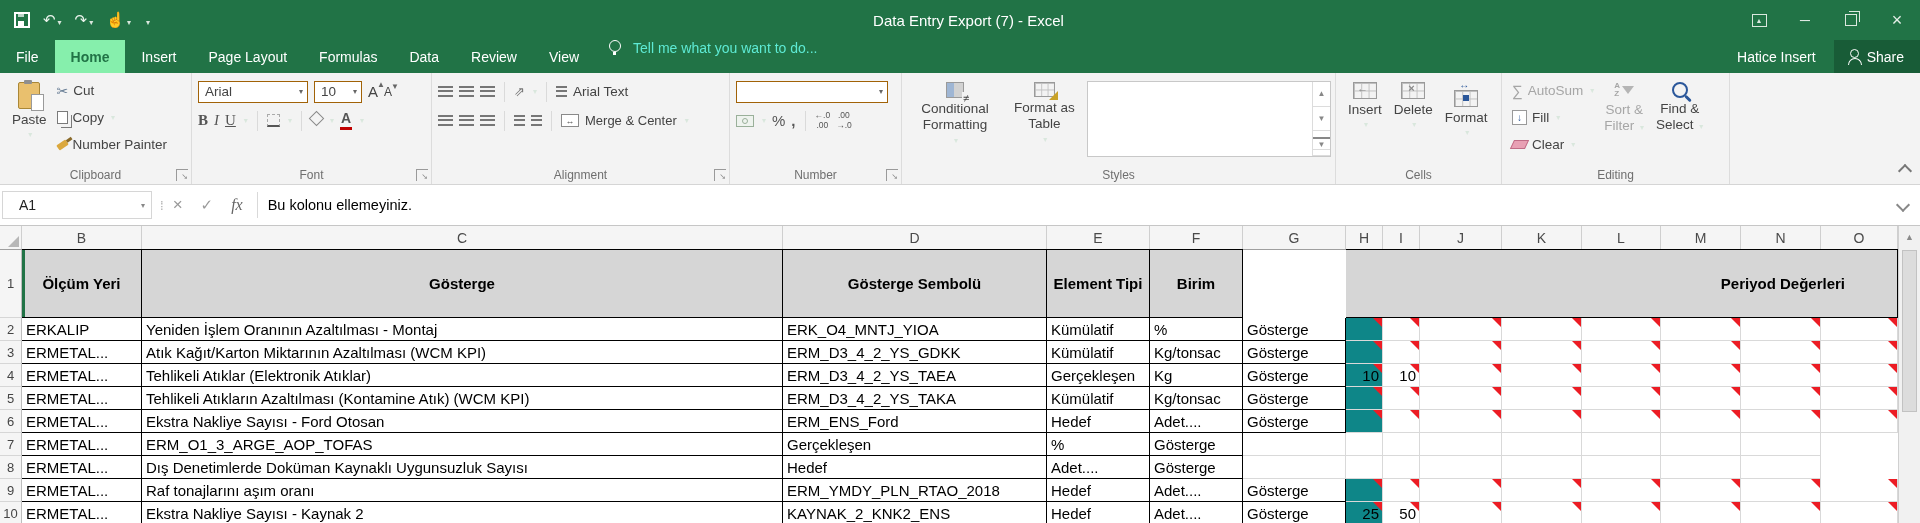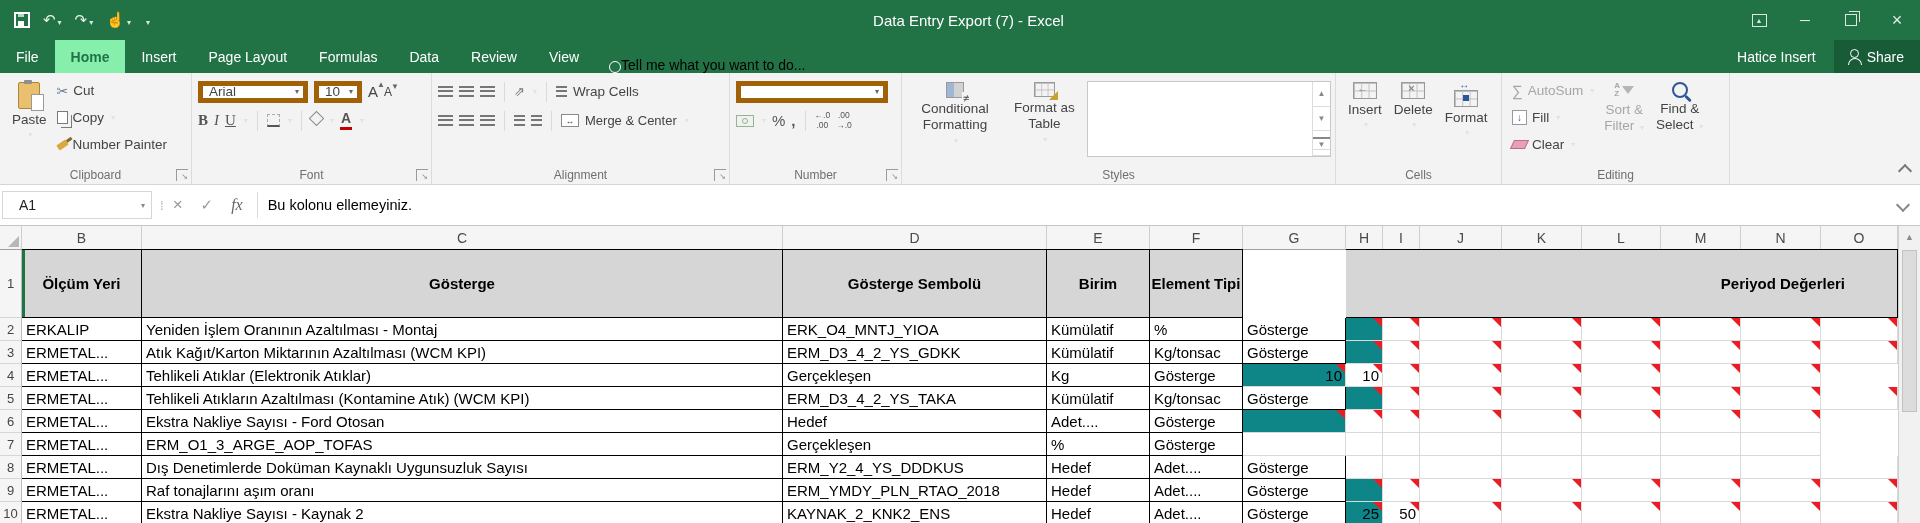--- a/index.html
+++ b/index.html
@@ -17,38 +17,38 @@
   .win-title{position:absolute;left:17px;right:0;text-align:center;font-size:15px;color:#fff;pointer-events:none}
   .winctl{margin-left:auto;display:flex;height:100%;z-index:2}
   .winbtn{width:46px;display:flex;align-items:center;justify-content:center;color:#e6efe9;font-size:14px}
   .i-ribopts{width:13px;height:11px;border:1px solid #dbe8df;display:flex;align-items:center;justify-content:center;font-size:7px;color:#dbe8df}
   .i-restore{width:10px;height:10px;border:1px solid #dbe8df;position:relative}
   .i-restore::before{content:"";position:absolute;top:-4px;left:3px;width:10px;height:10px;border:1px solid #dbe8df;border-left:none;border-bottom:none}
   
   .tabrow{height:33px;background:#217346;display:flex;align-items:stretch;color:#fff;font-size:14px}
   .tab{display:flex;align-items:center;padding:0 16px;cursor:default}
   .tab.active{background:#86efac;color:#217346;font-weight:700}
-  .tellme{display:flex;align-items:flex-end;gap:0;margin-left:14px;color:#000000}
+  .tellme{display:flex;align-items:flex-start;gap:12px;margin-left:14px;color:#5eead4}
   .i-bulb{width:10px;height:10px;border:1.5px solid #fff;border-radius:50%;position:relative;display:inline-block}
   .i-bulb::after{content:"";position:absolute;left:2.5px;bottom:-4px;width:3px;height:3px;background:#fff}
   .tabrow .right{margin-left:auto;display:flex;align-items:stretch}
   .username{display:flex;align-items:center;padding:0 18px;font-size:14px}
   .sharebtn{display:flex;align-items:center;background:#185c37;padding:0 16px;font-size:14px}
   .i-person{width:7px;height:7px;border:1.5px solid #fff;border-radius:50%;position:relative;margin-right:8px;top:-3px}
   .i-person::after{content:"";position:absolute;top:8px;left:-3px;width:12px;height:6px;border:1.5px solid #fff;border-bottom:none;border-radius:7px 7px 0 0}
   
   .ribbon{height:111px;background:#f3f3f3;border-bottom:1px solid #d5d5d5;display:flex;position:relative;color:#444}
   .group{position:relative;border-right:1px solid #dcdcdc;padding:4px 4px 20px 6px;box-sizing:border-box;flex:none}
   .glabel{position:absolute;bottom:2px;left:0;right:0;text-align:center;font-size:12px;color:#6f6f6f}
   .launcher{position:absolute;right:3px;bottom:3px;width:11px;height:11px;border-top:1px solid #9a9a9a;border-left:1px solid #9a9a9a;font-size:8px;color:#8a8a8a;display:flex;align-items:flex-end;justify-content:flex-end;line-height:1}
   .bigbtn{display:flex;flex-direction:column;align-items:center;gap:3px;font-size:13.5px;color:#444;padding:5px 6px 0 6px}
   .bl2{text-align:center;line-height:1.2}
   .smallbtn{display:flex;align-items:center;gap:5px;height:27px;font-size:13.5px;color:#444;padding:0 4px;white-space:nowrap}
   .rrow{display:flex;align-items:center;height:29px;gap:6px}
-  .combo{background:#fff;border:5px solid #a16207;height:22px;display:flex;align-items:center;font-size:13.5px;padding-left:6px;box-sizing:border-box}
+  .combo{background:#fff;border:1px solid #a16207;height:22px;display:flex;align-items:center;font-size:13.5px;padding-left:6px;box-sizing:border-box}
   .combo .dd{margin-left:auto;margin-right:4px;color:#666}
   .sep{width:1px;height:20px;background:#dadada;margin:0 3px}
   .gray{color:#a6a6a6}
   
   .i-paste{width:20px;height:25px;background:#e9c06e;border:1px solid #aa8736;border-radius:2px;position:relative}
   .i-paste::before{content:"";position:absolute;top:-3px;left:5px;width:8px;height:4px;background:#8f8f8f;border-radius:1px}
   .i-paste::after{content:"";position:absolute;right:-5px;bottom:-3px;width:11px;height:15px;background:#fff;border:1px solid #9a9a9a}
   .i-copy{width:9px;height:11px;border:1px solid #7a7a7a;background:#fff;box-shadow:3px 3px 0 0 #f3f3f3,4px 4px 0 0 #7a7a7a;display:inline-block}
   .i-brush{width:11px;height:6px;background:#dba83d;border-radius:1px;transform:rotate(-35deg);position:relative;display:inline-block}
   .i-brush::after{content:"";position:absolute;right:-6px;top:1px;width:6px;height:3px;background:#8a6a2a}
@@ -236,21 +236,21 @@
   <div class="group" style="width:298px">
     <div class="rrow">
       <span class="il" style="background-position:0 0"></span>
       <span class="il"></span>
       <span class="il"></span>
       <span class="sep"></span>
       <span class="orient">⇗</span>
         <span class="dd">▾</span>
       <span class="sep"></span>
       <span class="il sm"></span>
-      <span style="font-size:13.5px">Wrap Cells</span>
+      <span style="font-size:13.5px">Arial Text</span>
     </div>
     <div class="rrow">
       <span class="il"></span>
       <span class="il"></span>
       <span class="il"></span>
       <span class="sep"></span>
       <span class="il sm"></span>
       <span class="il sm"></span>
       <span class="sep"></span>
       <span class="i-merge">↔</span>
@@ -412,22 +412,22 @@
       <div class="cl">M</div>
       <div class="cl">N</div>
       <div class="cl">O</div>
     </div>
   <div>
       <div class="sheetrow r1">
         <div class="rn">1</div>
         <div class="h1 h1-b">Ölçüm Yeri</div>
         <div class="h1">Gösterge</div>
         <div class="h1">Gösterge Sembolü</div>
+        <div class="h1">Element Tipi</div>
         <div class="h1">Birim</div>
-        <div class="h1">Element Tipi</div>
         <div class="h1 hmerged">Periyod Değerleri</div>
       </div>
       <div class="sheetrow">
         <div class="rn">2</div>
         <div class="tc">ERKALIP</div>
         <div class="tc">Yeniden İşlem Oranının Azaltılması - Montaj</div>
         <div class="tc">ERK_O4_MNTJ_YIOA</div>
         <div class="tc">Kümülatif</div>
         <div class="tc">%</div>
         <div class="tc">Gösterge</div>
@@ -454,20 +454,21 @@
         <div class="gc flag"></div>
         <div class="gc flag"></div>
         <div class="gc flag"></div>
         <div class="gc flag"></div>
         <div class="gc flag"></div>
       </div>
       <div class="sheetrow">
         <div class="rn">4</div>
         <div class="tc">ERMETAL...</div>
         <div class="tc">Tehlikeli Atıklar (Elektronik Atıklar)</div>
+        <div class="tc">ERM_D3_4_2_YS_TAEA</div>
         <div class="tc">Gerçekleşen</div>
         <div class="tc">Kg</div>
         <div class="tc">Gösterge</div>
         <div class="gc num teal flag">10</div>
         <div class="gc num flag">10</div>
         <div class="gc flag"></div>
         <div class="gc flag"></div>
         <div class="gc flag"></div>
         <div class="gc flag"></div>
         <div class="gc flag"></div>
@@ -487,20 +488,21 @@
         <div class="gc flag"></div>
         <div class="gc flag"></div>
         <div class="gc flag"></div>
         <div class="gc flag"></div>
         <div class="gc flag"></div>
       </div>
       <div class="sheetrow">
         <div class="rn">6</div>
         <div class="tc">ERMETAL...</div>
         <div class="tc">Ekstra Nakliye Sayısı -  Ford Otosan</div>
+        <div class="tc">ERM_ENS_Ford</div>
         <div class="tc">Hedef</div>
         <div class="tc">Adet....</div>
         <div class="tc">Gösterge</div>
         <div class="gc num teal flag"></div>
         <div class="gc num flag"></div>
         <div class="gc flag"></div>
         <div class="gc flag"></div>
         <div class="gc flag"></div>
         <div class="gc flag"></div>
         <div class="gc flag"></div>
@@ -519,21 +521,20 @@
         <div class="gc"></div>
         <div class="gc"></div>
         <div class="gc"></div>
         <div class="gc"></div>
         <div class="gc"></div>
       </div>
       <div class="sheetrow">
         <div class="rn">8</div>
         <div class="tc">ERMETAL...</div>
         <div class="tc">Dış Denetimlerde Doküman Kaynaklı Uygunsuzluk Sayısı</div>
-        <div class="tc">ERM_Y2_4_YS_DDDKUS</div>
         <div class="tc">Hedef</div>
         <div class="tc">Adet....</div>
         <div class="tc">Gösterge</div>
         <div class="gc num"></div>
         <div class="gc num"></div>
         <div class="gc"></div>
         <div class="gc"></div>
         <div class="gc"></div>
         <div class="gc"></div>
         <div class="gc"></div>

